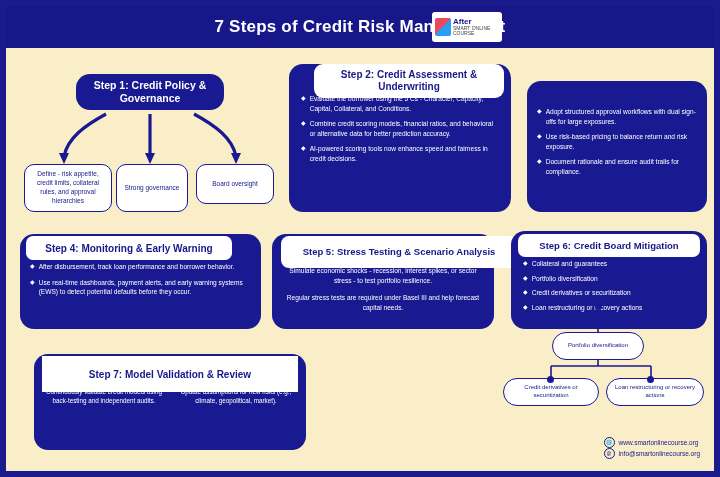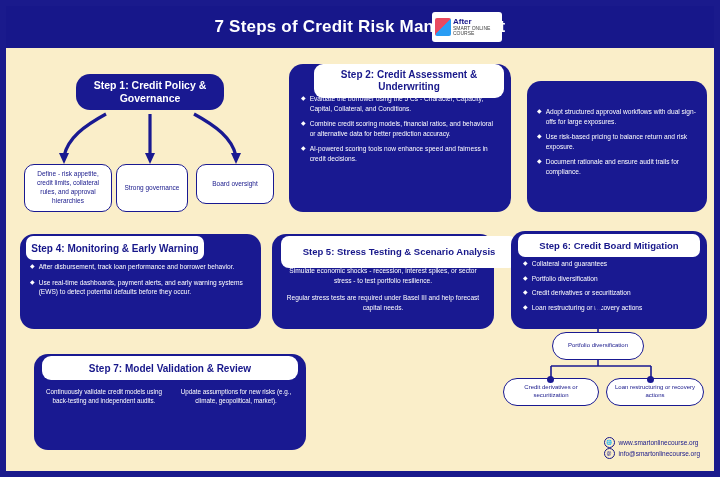--- a/index.html
+++ b/index.html
@@ -68,42 +68,42 @@
   
   #step3{left:521px;top:75px;width:180px;height:131px;padding:26px 10px 8px 10px;}
   #step3-head{
     position:absolute;left:527px;top:78px;width:167px;height:30px;background:#fff;border-radius:8px;
     display:flex;align-items:center;justify-content:center;text-align:center;
     color:#17178a;font-weight:bold;font-size:9.5px;line-height:1.2;box-sizing:border-box;padding:2px 5px;
   }
   
   #step4{left:14px;top:228px;width:241px;height:95px;padding:28px 10px 8px 10px;}
   #step4-head{
-    position:absolute;left:20px;top:230px;width:178px;height:24px;background:#fff;border-radius:7px;
+    position:absolute;left:20px;top:230px;width:206px;height:24px;background:#fff;border-radius:7px;
     display:flex;align-items:center;justify-content:center;color:#17178a;font-weight:bold;font-size:10px;
     box-sizing:border-box;
   }
   
   #step5{left:266px;top:228px;width:222px;height:95px;padding:32px 12px 8px 12px;}
   #step5-head{
     position:absolute;left:275px;top:230px;width:236px;height:32px;background:#fff;border-radius:8px;
     display:flex;align-items:center;justify-content:center;text-align:center;color:#17178a;
     font-weight:bold;font-size:9.5px;line-height:1.2;box-sizing:border-box;padding:2px 6px;
   }
   
   #step6{left:505px;top:225px;width:196px;height:98px;padding:28px 10px 8px 12px;}
   #step6-head{
     position:absolute;left:512px;top:228px;width:182px;height:23px;background:#fff;border-radius:7px;
     display:flex;align-items:center;justify-content:center;color:#17178a;font-weight:bold;font-size:9.5px;
     box-sizing:border-box;
   }
   
   #step7{left:28px;top:348px;width:272px;height:96px;padding:28px 10px 8px 10px;}
   #step7-head{
-    position:absolute;left:36px;top:350px;width:256px;height:24px;background:#fff;border-radius:9px;
+    position:absolute;left:36px;top:350px;width:256px;height:36px;background:#fff;border-radius:0;
     display:flex;align-items:center;justify-content:center;color:#17178a;font-weight:bold;font-size:10px;
     box-sizing:border-box;
   }
   .s7text{font-size:6.3px;line-height:1.4;text-align:center;}
   .s7row{display:flex;gap:12px;margin-top:6px;}
   .s7row > div{flex:1;}
   
   .oval{
     position:absolute;background:#ffffff;border:1.4px solid #191991;border-radius:22px;
     color:#17178a;font-size:6px;text-align:center;display:flex;align-items:center;justify-content:center;

